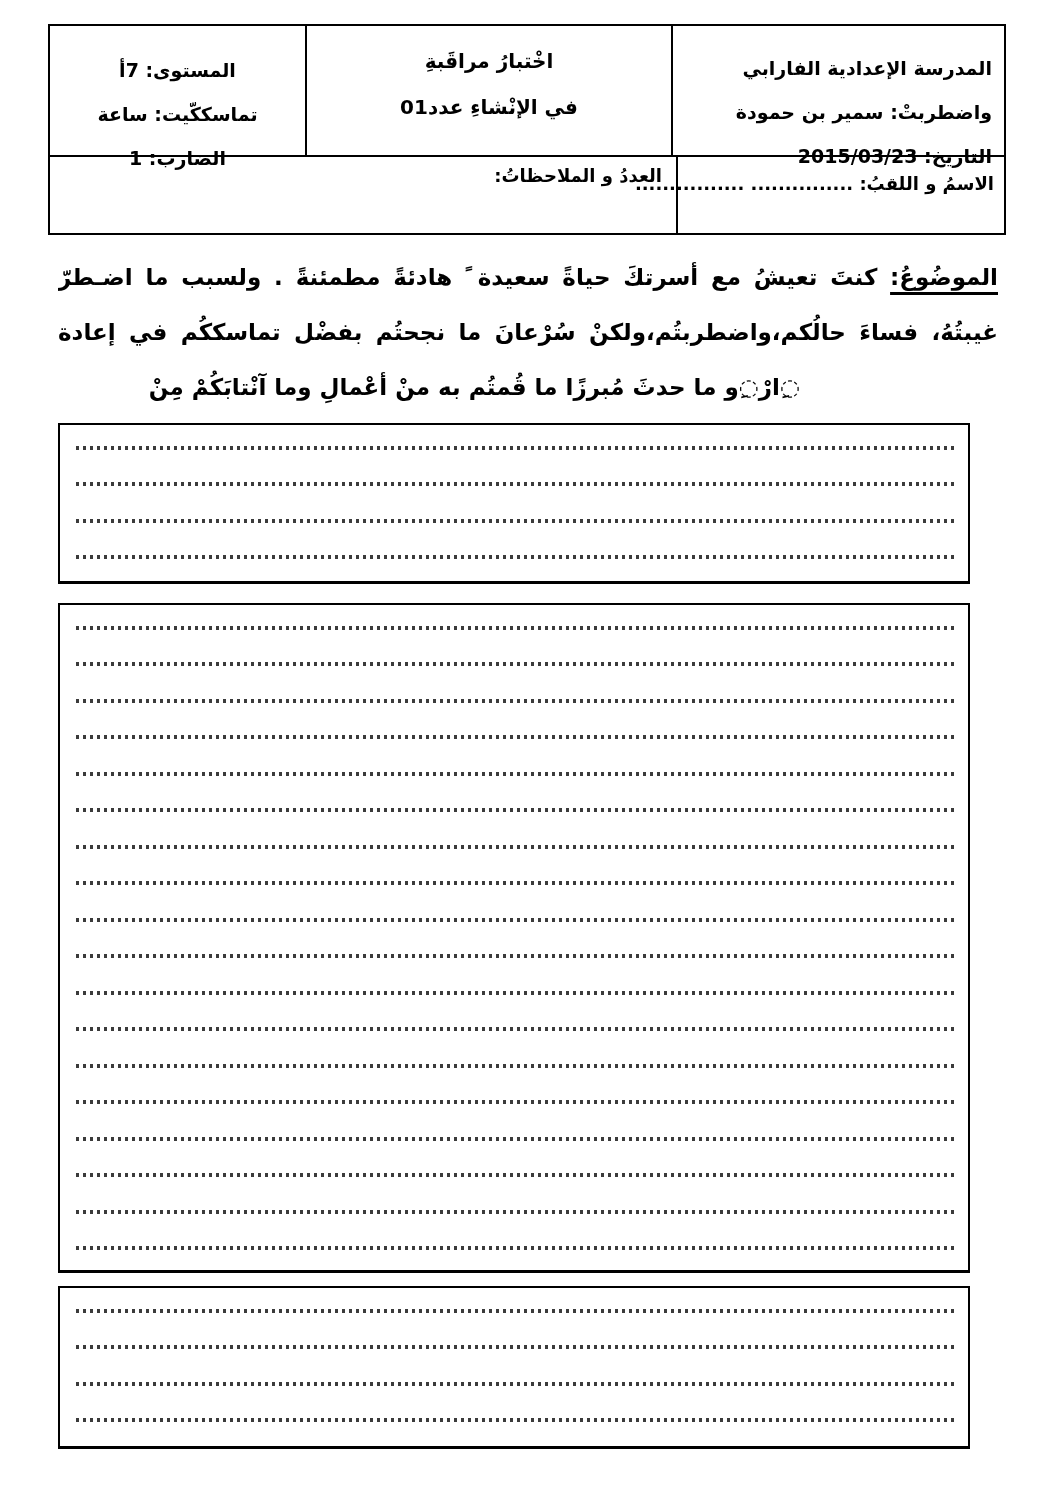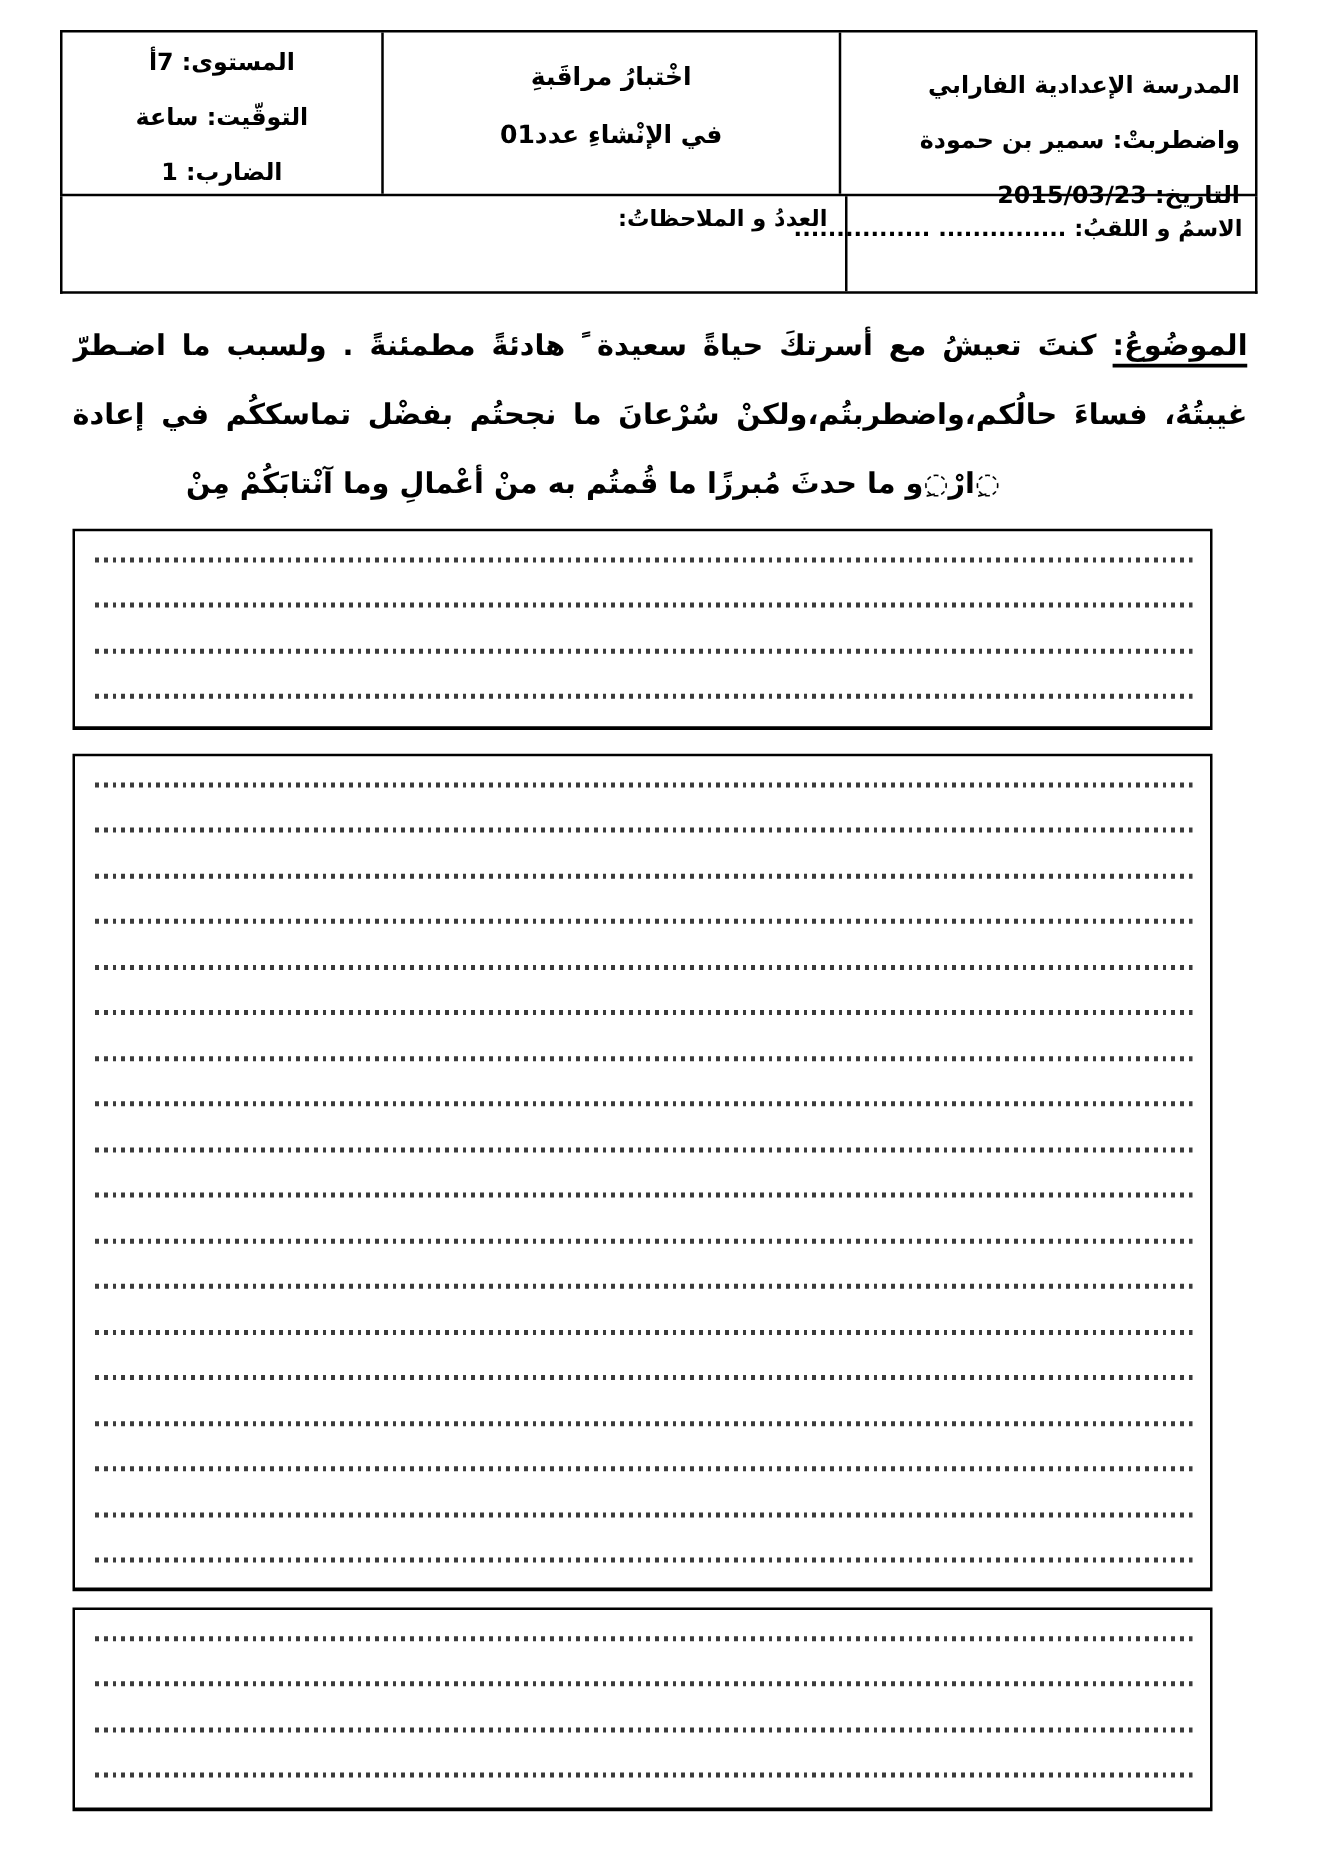--- a/index.html
+++ b/index.html
@@ -15,21 +15,21 @@
   .ht{position:absolute;top:24px;left:48px;width:958px;}
   .ht-row{display:flex;box-sizing:border-box;}
   .ht-row1{height:133px;border:2px solid #000;}
   .ht-row2{height:78px;border:2px solid #000;border-top:none;}
   .ht-row > div{box-sizing:border-box;}
   .ht-row > div + div{border-left:none;border-right:2px solid #000;}
   .c-school{width:331px;padding:20px 12px 0 4px;font-size:19px;font-weight:bold;}
   .c-school div{line-height:44px;white-space:nowrap;}
   .c-exam{flex:1;text-align:center;padding-top:12px;font-size:20px;font-weight:bold;}
   .c-exam div{line-height:46px;}
-  .c-meta{width:257px;text-align:center;padding-top:2px;font-size:19px;font-weight:bold;}
+  .c-meta{width:257px;text-align:center;padding-top:22px;font-size:19px;font-weight:bold;}
   .c-meta div{line-height:44px;}
   .c-name{width:326px;padding:8px 10px 0 4px;font-size:18px;font-weight:bold;}
   .c-name div{line-height:38px;white-space:nowrap;}
   .c-grade{flex:1;padding:8px 14px 0 0;font-size:18px;font-weight:bold;}
   
   .topic{
     position:absolute;top:250px;left:58px;width:940px;
     font-size:23px;font-weight:bold;
   }
   .topic-line{height:55px;line-height:55px;overflow:hidden;}
@@ -68,21 +68,21 @@
       <div>المدرسة الإعدادية الفارابي</div>
       <div>واضطربتْ: سمير بن حمودة</div>
       <div>التاريخ: 2015/03/23</div>
     </div>
     <div class="c-exam">
       <div>اخْتبارُ مراقَبةِ</div>
       <div>في الإنْشاءِ عدد01</div>
     </div>
     <div class="c-meta">
       <div>المستوى: 7أ</div>
-      <div>التوقّيت: ساعة</div>
+      <div>تماسككّيت: ساعة</div>
       <div>الضارب: 1</div>
     </div>
   </div>
   <div class="ht-row ht-row2">
     <div class="c-name">
       <div>الاسمُ و اللقبُ: ...............  ................</div>
     </div>
     <div class="c-grade">
       <div>العددُ و الملاحظاتُ:</div>
     </div>

